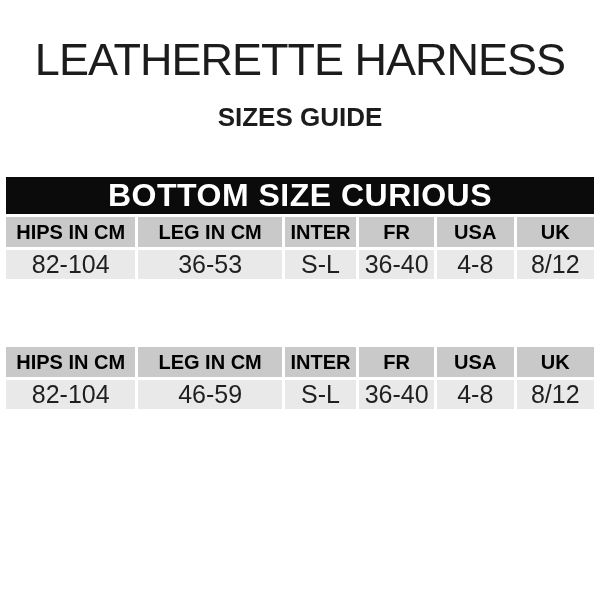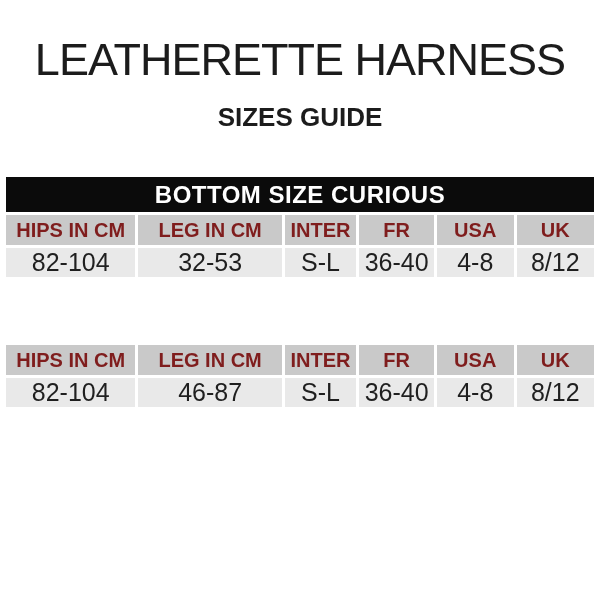--- a/index.html
+++ b/index.html
@@ -44,30 +44,30 @@
     border-collapse: separate;
     border-spacing: 3px;
     table-layout: fixed;
   }
   table.size-table.first  { margin-top: 44px; }
   table.size-table.second { margin-top: 62px; }
 
   th.bar {
     background: #0b0b0b;
     color: #ffffff;
-    font-size: 24px;
+    font-size: 32px;
     font-weight: 700;
     height: 35px;
     text-align: center;
     letter-spacing: 0.5px;
     padding: 0;
   }
   tr.cols th {
     background: #c9c9c9;
-    color: #7f1d1d;
+    color: #000000;
     font-size: 20px;
     font-weight: 700;
     height: 30px;
     text-align: center;
     padding: 0;
     overflow: hidden;
     white-space: nowrap;
   }
   tr.vals td {
     background: #e9e9e9;
@@ -107,21 +107,21 @@
         <th>LEG IN CM</th>
         <th>INTER</th>
         <th>FR</th>
         <th>USA</th>
         <th>UK</th>
       </tr>
     </thead>
     <tbody>
       <tr class="vals">
         <td>82-104</td>
-        <td>32-53</td>
+        <td>36-53</td>
         <td>S-L</td>
         <td>36-40</td>
         <td>4-8</td>
         <td>8/12</td>
       </tr>
     </tbody>
   </table>
 
   <table class="size-table second">
     <colgroup>
@@ -138,21 +138,21 @@
         <th>LEG IN CM</th>
         <th>INTER</th>
         <th>FR</th>
         <th>USA</th>
         <th>UK</th>
       </tr>
     </thead>
     <tbody>
       <tr class="vals">
         <td>82-104</td>
-        <td>46-87</td>
+        <td>46-59</td>
         <td>S-L</td>
         <td>36-40</td>
         <td>4-8</td>
         <td>8/12</td>
       </tr>
     </tbody>
   </table>
 
 </div>
 

